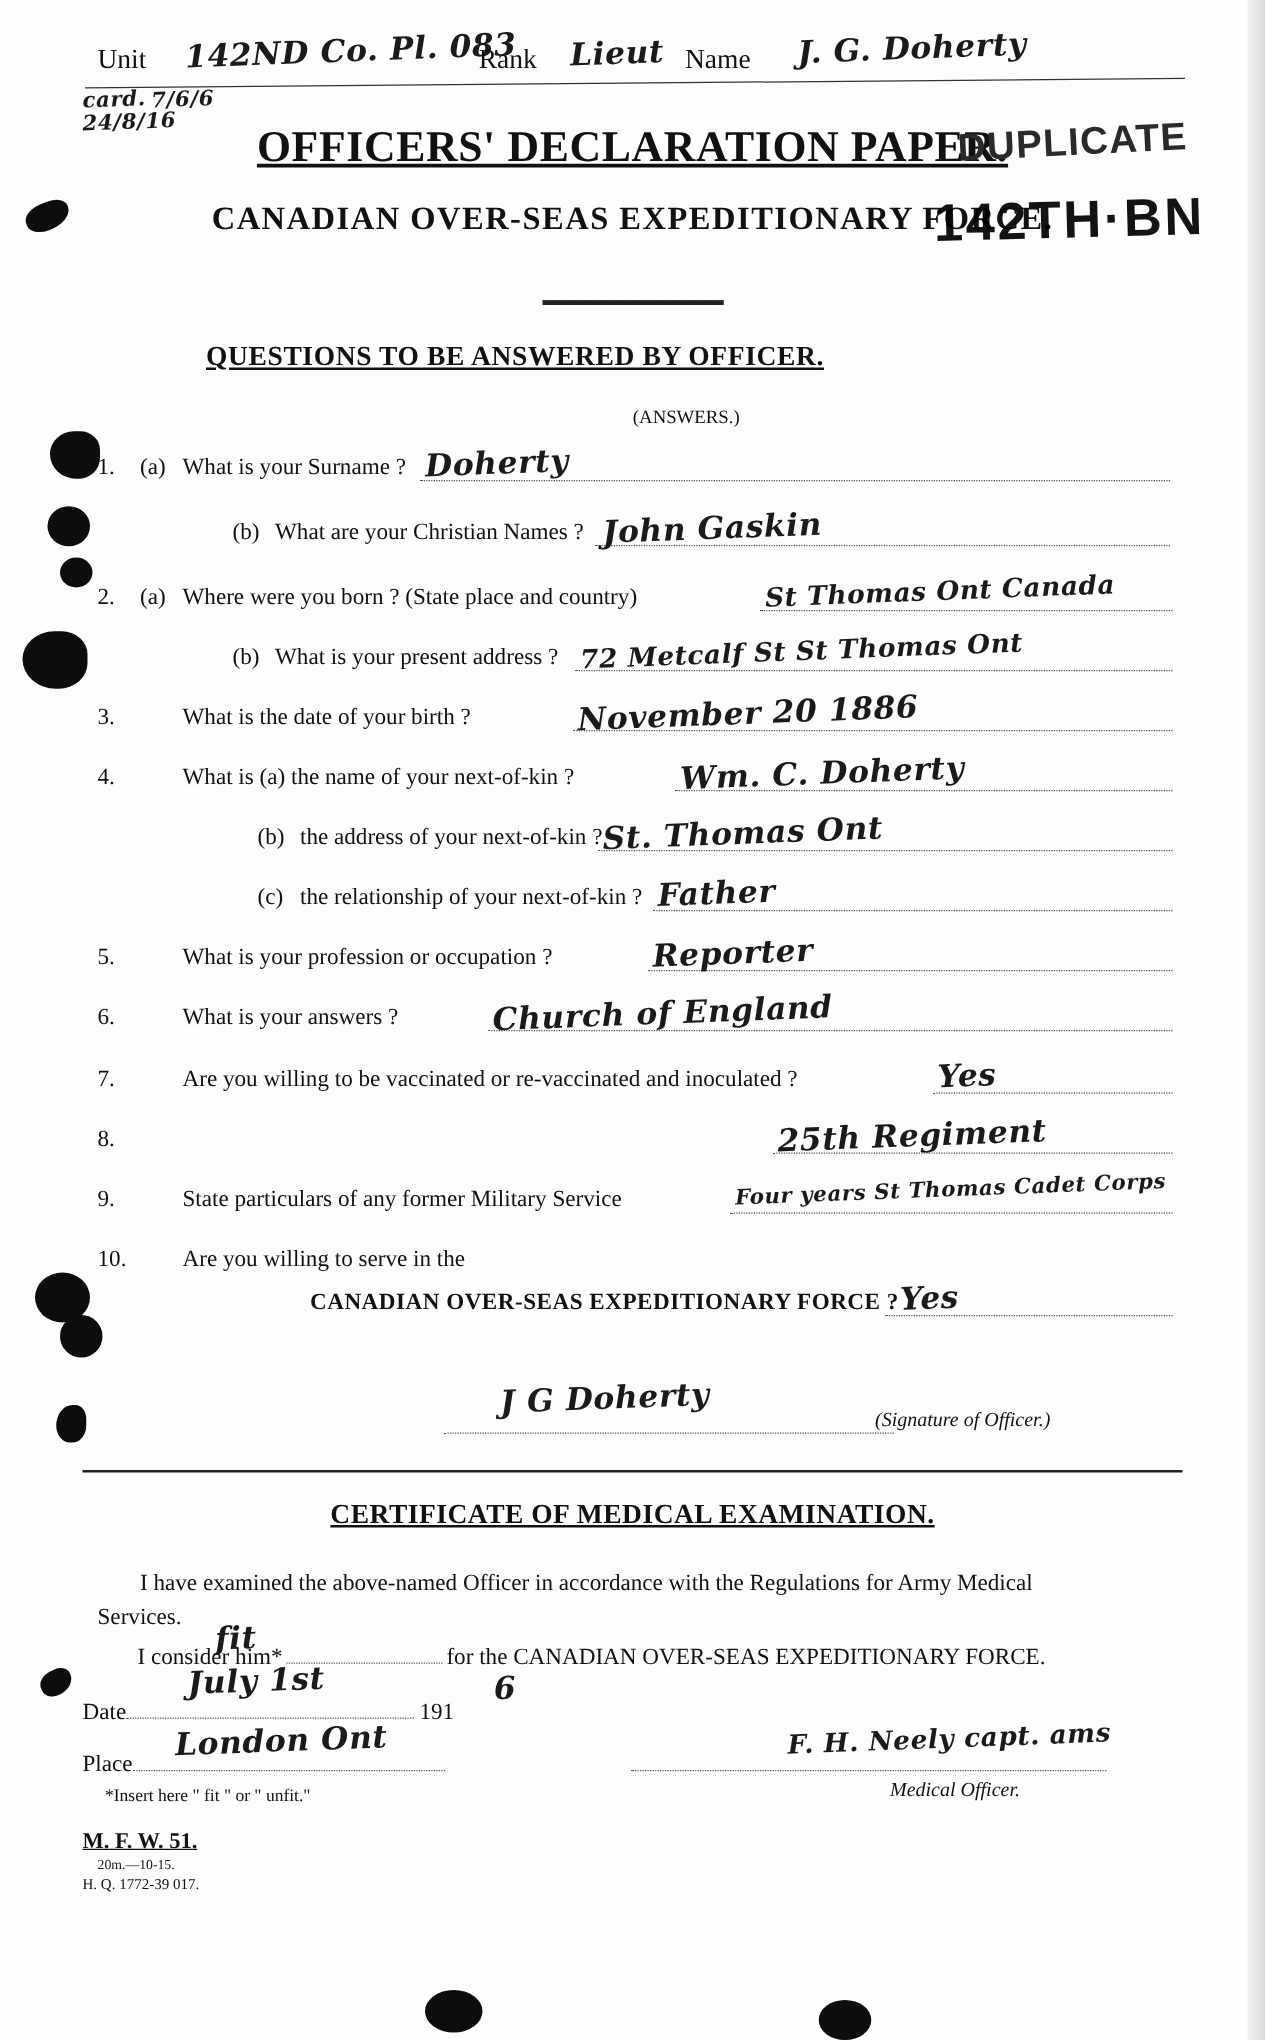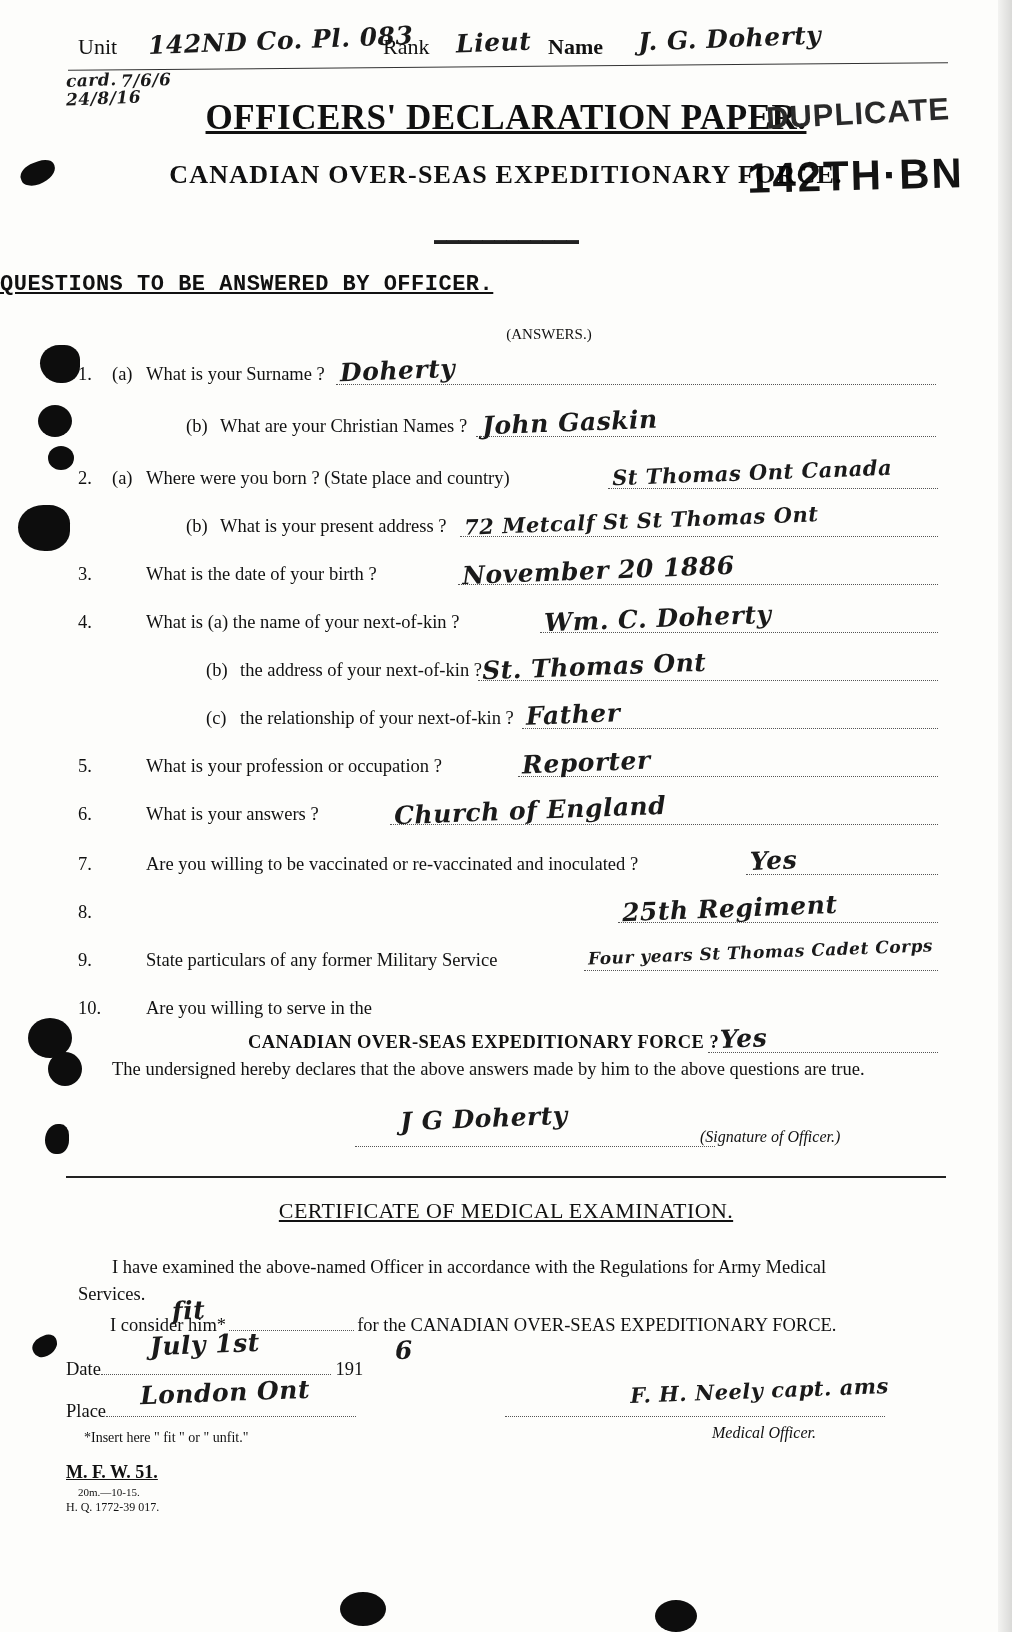--- a/index.html
+++ b/index.html
@@ -34,21 +34,21 @@
   .hand.sm { font-size: 17px; }
   .hand.md { font-size: 21px; }
   .hand.lg { font-size: 25px; }
 
   .printed { font-family: "Liberation Serif", serif; }
   .row-unit { position: absolute; left: 78px; top: 30px; width: 860px; height: 40px; }
   .u-unit-lbl { position: absolute; left: 0; top: 4px; font-size: 22px; }
   .u-unit-val { position: absolute; left: 70px; top: -4px; }
   .u-rank-lbl { position: absolute; left: 305px; top: 4px; font-size: 22px; }
   .u-rank-val { position: absolute; left: 378px; top: -2px; }
-  .u-name-lbl { position: absolute; left: 470px; top: 4px; font-size: 22px; font-weight: bold; }
+  .u-name-lbl { position: absolute; left: 470px; top: 4px; font-size: 22px; }
   .u-name-val { position: absolute; left: 560px; top: -6px; }
   .unit-underline {
     position: absolute; left: 68px; top: 66px; width: 880px;
     border-bottom: 1px solid #333;
     transform: rotate(-0.5deg);
   }
 
   .cardnote {
     position: absolute; left: 66px; top: 72px; width: 120px;
     line-height: 1.05;
@@ -88,23 +88,22 @@
     transform: rotate(-1.5deg);
     opacity: 0.92;
   }
   .rule-deco {
     position: absolute; left: 0; top: 232px; width: 1012px; text-align: center;
     font-size: 13px; letter-spacing: -1px; color: #222;
     font-family: "Liberation Sans", sans-serif;
   }
   .qheading {
     position: absolute; left: 0; top: 272px; width: 824px;
-    font-size: 22px; font-weight: bold;
+    text-align: center; font-size: 22px; font-weight: bold;
     letter-spacing: 0.5px;
-    font-family: Liberation Mono, monospace;
   }
   .qheading span { text-decoration: underline; }
   .answers-lbl {
     position: absolute; left: 0; top: 326px; width: 1012px;
     text-align: center;
     font-size: 15px;
     padding-left: 86px;
     box-sizing: border-box;
   }
 
@@ -137,21 +136,21 @@
   }
   .sig-text { position: absolute; left: 400px; top: 1104px; }
   .sig-label { position: absolute; left: 700px; top: 1128px; font-size: 16px; font-style: italic; }
 
   .hr-heavy {
     position: absolute; left: 66px; top: 1176px; width: 880px;
     border-bottom: 2px solid #222;
   }
   .cert-title {
     position: absolute; left: 0; top: 1198px; width: 1012px;
-    text-align: center; font-size: 22px; font-weight: normal;
+    text-align: center; font-size: 22px; font-weight: bold;
     letter-spacing: 0.4px;
   }
   .cert-title span { text-decoration: underline; }
   .cert-p {
     position: absolute; left: 78px; top: 1254px; width: 800px;
     font-size: 18.5px; line-height: 1.45;
     text-indent: 34px;
   }
   .consider {
     position: absolute; left: 110px; top: 1312px; font-size: 18.5px;
@@ -335,21 +334,20 @@
     <span class="num">10.</span>
     <span class="txt" style="left:68px">Are you willing to serve in the</span>
   </div>
 
   <div class="q" style="top:1030px">
     <span class="txt" style="left:170px; font-weight:bold; letter-spacing:0.4px;">CANADIAN OVER-SEAS EXPEDITIONARY FORCE ?</span>
     <span class="dots" style="left:630px; top:2px; width:230px"></span>
     <span class="ans hand lg" style="left:642px">Yes</span>
   </div>
 
-  <div class="statement">The undersigned hereby declares that the above answers made by him to the above questions are true.</div>
 
   <div class="sig-line"></div>
   <div class="sig-text hand lg">J G Doherty</div>
   <div class="sig-label">(Signature of Officer.)</div>
 
   <div class="hr-heavy"></div>
 
   <div class="cert-title"><span>CERTIFICATE OF MEDICAL EXAMINATION.</span></div>
   <div class="cert-p">I have examined the above-named Officer in accordance with the Regulations for Army Medical Services.</div>
 

